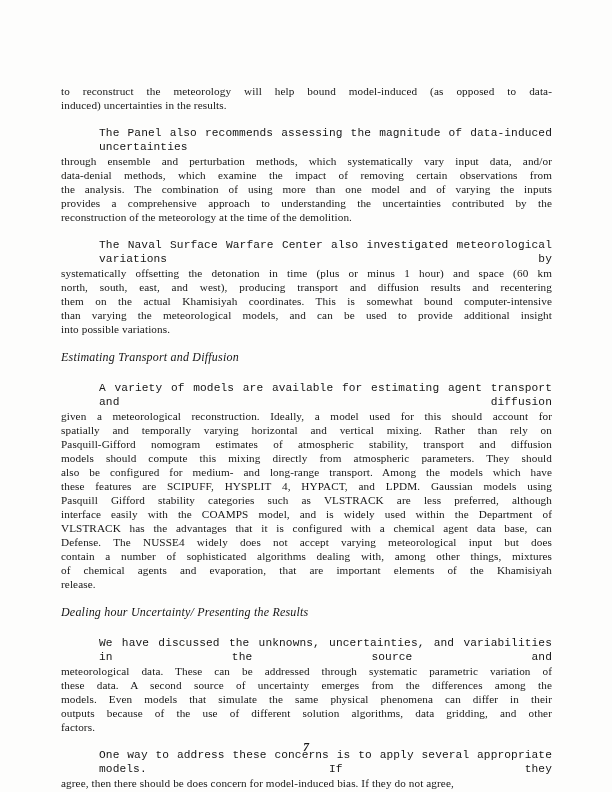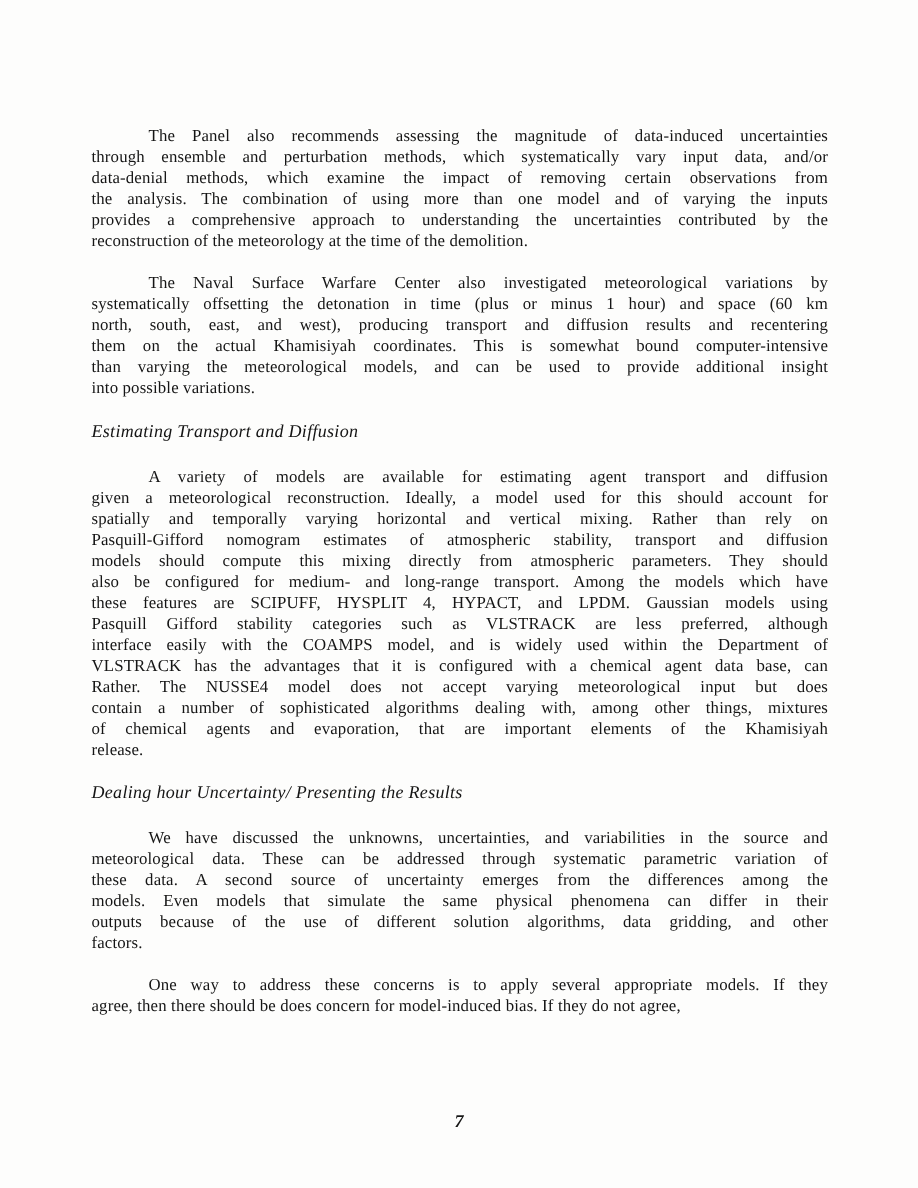--- a/index.html
+++ b/index.html
@@ -31,20 +31,21 @@
   .line {
     text-align: justify;
     text-align-last: justify;
     white-space: normal;
   }
   .line.last {
     text-align-last: auto;
   }
   .line.indent {
     padding-left: 38px;
+    font-family: Liberation Mono, monospace;
   }
   .heading {
     margin: 0 0 16px 0;
     font-size: 12px;
     line-height: 15px;
     font-weight: normal;
     font-style: italic;
     letter-spacing: 0.2px;
   }
   .page-number {
@@ -56,20 +57,24 @@
     font-size: 12px;
     font-weight: bold;
     font-style: italic;
   }
 </style>
 </head>
 <body>
 
 <div class="page">
   <div class="column">
+      <div class="para">
+        <div class="line">to reconstruct the meteorology will help bound model-induced (as opposed to data-</div>
+        <div class="line last">induced) uncertainties in the results.</div>
+      </div>
       <div class="para">
         <div class="line indent">The Panel also recommends assessing the magnitude of data-induced uncertainties</div>
         <div class="line">through ensemble and perturbation methods, which systematically vary input data, and/or</div>
         <div class="line">data-denial methods, which examine the impact of removing certain observations from</div>
         <div class="line">the analysis. The combination of using more than one model and of varying the inputs</div>
         <div class="line">provides a comprehensive approach to understanding the uncertainties contributed by the</div>
         <div class="line last">reconstruction of the meteorology at the time of the demolition.</div>
       </div>
       <div class="para">
         <div class="line indent">The Naval Surface Warfare Center also investigated meteorological variations by</div>
@@ -84,21 +89,21 @@
         <div class="line indent">A variety of models are available for estimating agent transport and diffusion</div>
         <div class="line">given a meteorological reconstruction. Ideally, a model used for this should account for</div>
         <div class="line">spatially and temporally varying horizontal and vertical mixing. Rather than rely on</div>
         <div class="line">Pasquill-Gifford nomogram estimates of atmospheric stability, transport and diffusion</div>
         <div class="line">models should compute this mixing directly from atmospheric parameters. They should</div>
         <div class="line">also be configured for medium- and long-range transport. Among the models which have</div>
         <div class="line">these features are SCIPUFF, HYSPLIT 4, HYPACT, and LPDM. Gaussian models using</div>
         <div class="line">Pasquill Gifford stability categories such as VLSTRACK are less preferred, although</div>
         <div class="line">interface easily with the COAMPS model, and is widely used within the Department of</div>
         <div class="line">VLSTRACK has the advantages that it is configured with a chemical agent data base, can</div>
-        <div class="line">Rather. The NUSSE4 model does not accept varying meteorological input but does</div>
+        <div class="line">Defense. The NUSSE4 widely does not accept varying meteorological input but does</div>
         <div class="line">contain a number of sophisticated algorithms dealing with, among other things, mixtures</div>
         <div class="line">of chemical agents and evaporation, that are important elements of the Khamisiyah</div>
         <div class="line last">release.</div>
       </div>
       <div class="heading">Dealing hour Uncertainty/ Presenting the Results</div>
       <div class="para">
         <div class="line indent">We have discussed the unknowns, uncertainties, and variabilities in the source and</div>
         <div class="line">meteorological data. These can be addressed through systematic parametric variation of</div>
         <div class="line">these data. A second source of uncertainty emerges from the differences among the</div>
         <div class="line">models. Even models that simulate the same physical phenomena can differ in their</div>

